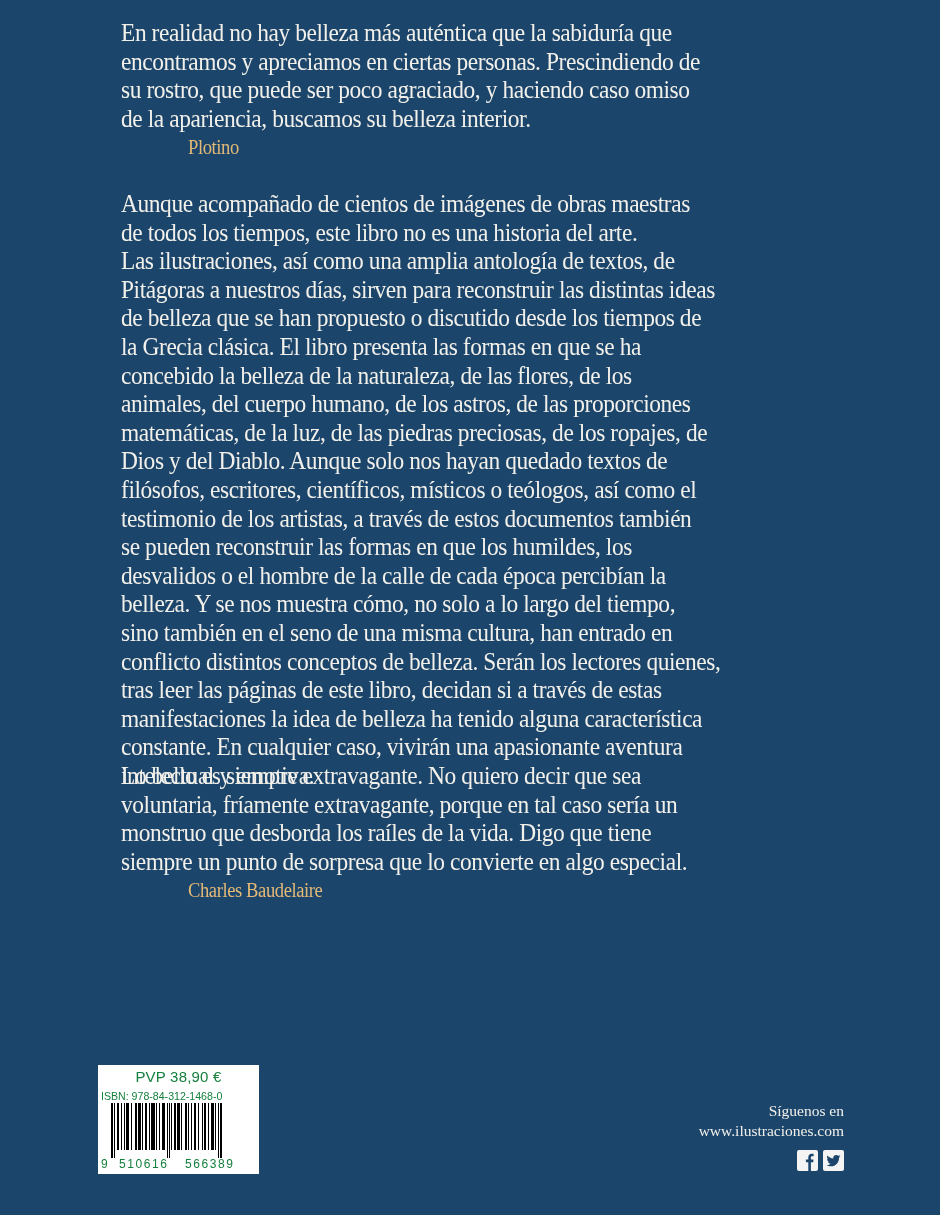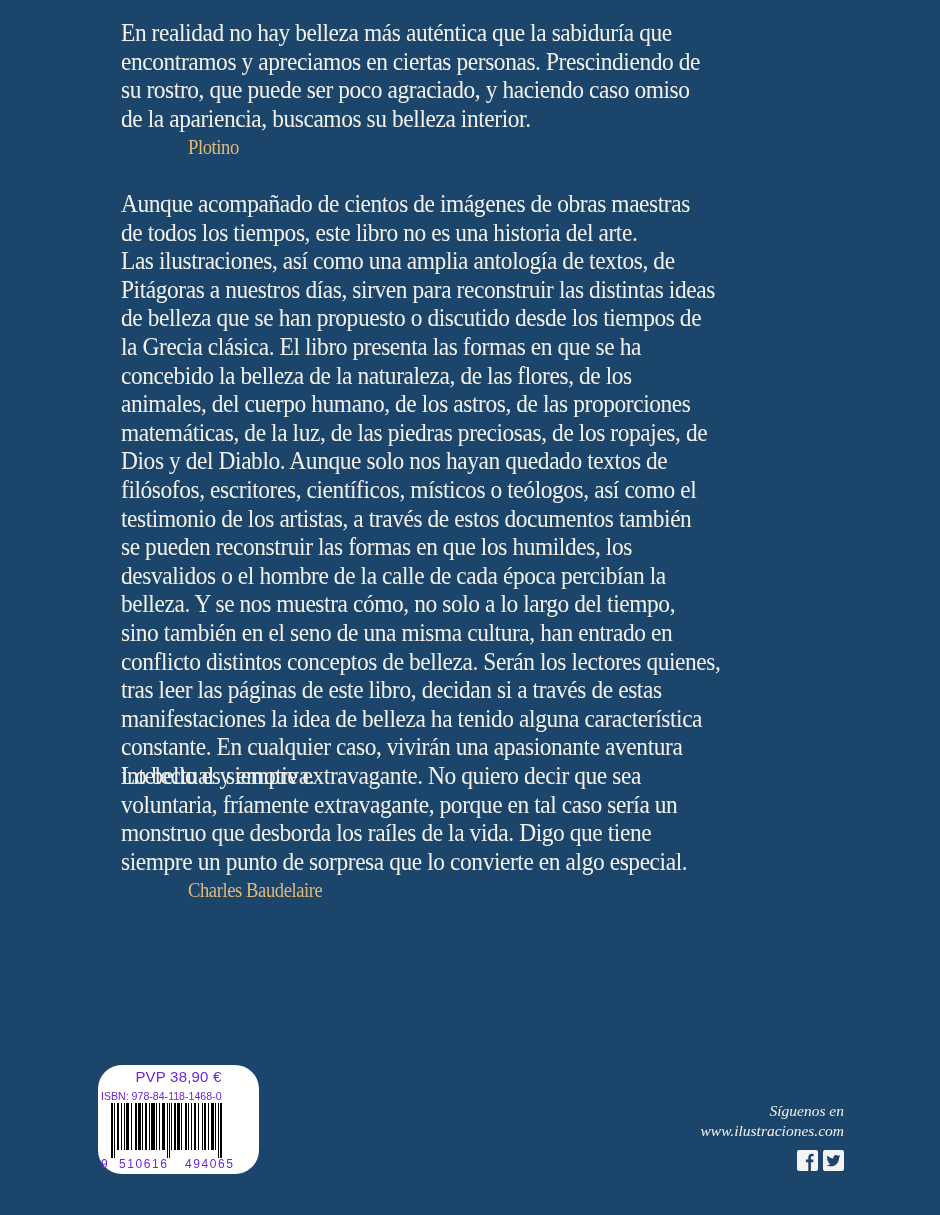--- a/index.html
+++ b/index.html
@@ -33,23 +33,22 @@
     }
     #quote1 { top: 19px; }
     #body-text { top: 190px; }
     #quote2 { top: 762px; }
 
     .price-box {
       position: absolute;
       left: 98px; top: 1065px;
       width: 161px; height: 109px;
       background: #ffffff;
-      color: #6d28d9;
+      color: #15803d;
       font-family: "Liberation Sans", "DejaVu Sans", sans-serif;
-      border-radius: 24px;
     }
     .price {
       position: absolute; top: 3px; left: 0; width: 100%;
       text-align: center; font-size: 15px; font-weight: normal;
       letter-spacing: 0.2px;
     }
     .isbn {
       position: absolute; top: 25px; left: 3px;
       font-size: 10.6px; letter-spacing: 0;
     }
@@ -67,21 +66,20 @@
       display: flex;
     }
     .digits .d1 { width: 18px; }
     .digits .d2 { width: 66px; }
 
     .follow {
       position: absolute; right: 96px; top: 1101px;
       text-align: right;
       font-size: 15.5px; line-height: 20px;
       color: #f2f0ea;
-      font-style: italic;
     }
     .social {
       position: absolute; right: 96px; top: 1150px;
       display: flex; gap: 5px;
     }
     .social .ic {
       width: 21px; height: 21px; background: #f4f4f4;
       border-radius: 2px; display: flex; align-items: flex-end; justify-content: center;
       overflow: hidden;
     }
@@ -124,21 +122,21 @@
 <div class="text-block" id="quote2">
   <span class="line">Lo bello es siempre extravagante. No quiero decir que sea</span>
   <span class="line">voluntaria, fríamente extravagante, porque en tal caso sería un</span>
   <span class="line">monstruo que desborda los raíles de la vida. Digo que tiene</span>
   <span class="line">siempre un punto de sorpresa que lo convierte en algo especial.</span>
   <span class="author">Charles Baudelaire</span>
 </div>
 
 <div class="price-box">
   <div class="price">PVP 38,90 €</div>
-  <div class="isbn">ISBN: 978-84-118-1468-0</div>
+  <div class="isbn">ISBN: 978-84-312-1468-0</div>
   <div class="barcode">
     <span class="g" style="width:2px"></span>
       <span class="w" style="width:1px"></span>
       <span class="g" style="width:1px"></span>
       <span class="w" style="width:2px"></span>
     <span style="width:2px"></span>
       <span class="w" style="width:2px"></span>
       <span style="width:1px"></span>
       <span class="w" style="width:2px"></span>
     <span style="width:1px"></span>
@@ -198,21 +196,21 @@
       <span class="w" style="width:1px"></span>
       <span style="width:1px"></span>
       <span class="w" style="width:2px"></span>
     <span class="g" style="width:1px"></span>
       <span class="w" style="width:1px"></span>
       <span class="g" style="width:2px"></span>
   </div>
   <div class="digits">
     <span class="d1">9</span>
     <span class="d2">510616</span>
-    <span>494065</span>
+    <span>566389</span>
   </div>
 </div>
 
 <div class="follow">
   <div>Síguenos en</div>
   <div>www.ilustraciones.com</div>
 </div>
 
 <div class="social">
   <div class="ic">

